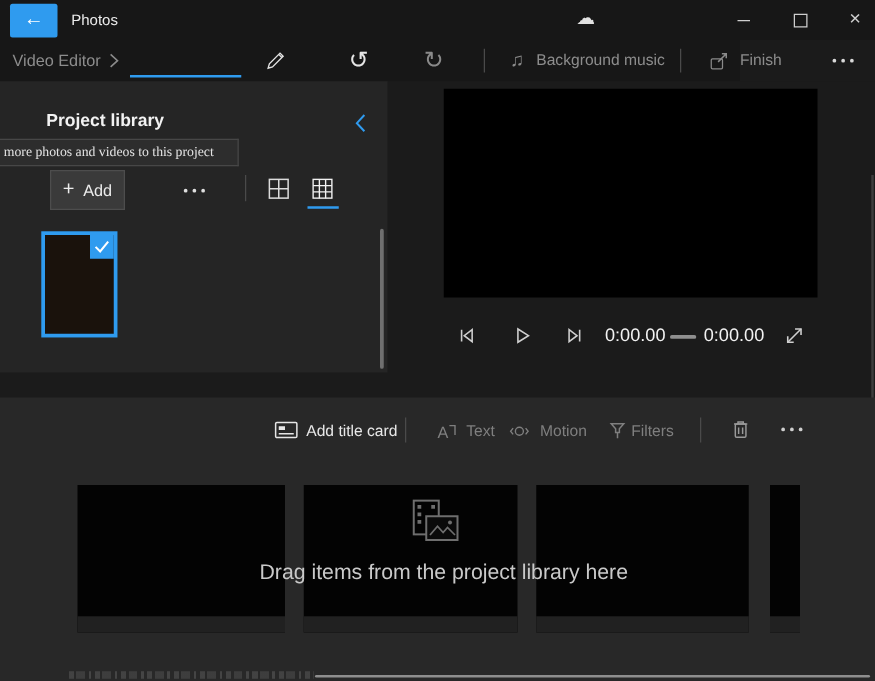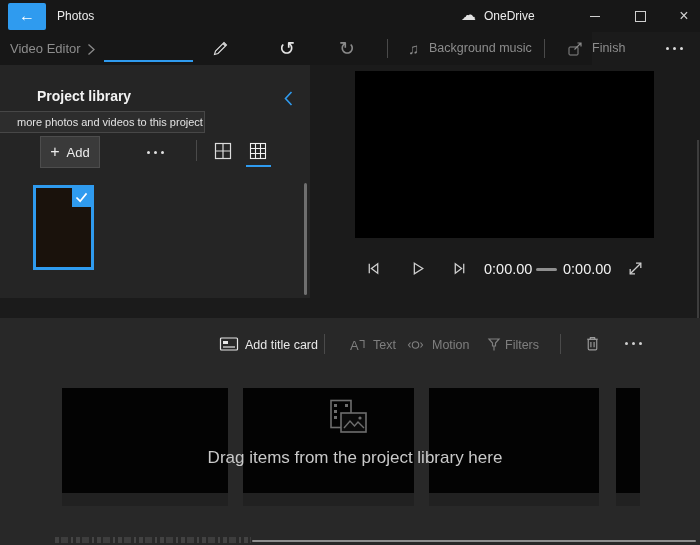--- a/index.html
+++ b/index.html
@@ -29,21 +29,21 @@
   .dots{display:inline-flex;gap:4px;align-items:center;}
   .dots i{width:3px;height:3px;border-radius:50%;background:currentColor;}
 
   
   .main{position:absolute;left:0;top:65px;width:700px;height:253px;background:#1b1b1b;}
   .panel{position:absolute;left:0;top:0;width:310px;height:233px;background:#252525;}
   .panel-title{position:absolute;left:37px;top:23px;font-size:14px;font-weight:bold;color:#f2f2f2;}
   .collapse{position:absolute;left:282px;top:25px;color:var(--accent);cursor:pointer;}
   .tooltip{position:absolute;left:0;top:46px;width:187px;height:20px;background:#2d2d2d;
     border:1px solid #474747;border-left:none;line-height:20px;font-size:11px;color:#e3e3e3;
-    padding-left:17px;white-space:nowrap;overflow:hidden;}
+    padding-left:3px;white-space:nowrap;overflow:hidden;font-family:Liberation Serif, serif;}
   .add-btn{position:absolute;left:40px;top:71px;width:58px;height:30px;background:#3a3a3a;
     border:1px solid #4d4d4d;display:flex;align-items:center;justify-content:center;gap:7px;cursor:pointer;}
   .add-plus{font-size:16px;font-weight:300;color:#ececec;line-height:16px;}
   .add-label{font-size:13px;color:#ececec;}
   .icon-btn{position:absolute;cursor:pointer;line-height:0;}
   .thumb{position:absolute;left:33px;top:120px;width:55px;height:79px;border:3px solid var(--accent);background:#1a120c;}
   .photo{position:absolute;inset:0;
     background:
       radial-gradient(9px 6px at 70% 8%,  #c4descs 70%, transparent 71%),
       radial-gradient(9px 6px at 70% 8%,  #c47386 70%, transparent 71%),
@@ -78,21 +78,20 @@
 <body>
 
 <div class="window" style="--accent: #2f9bef;">
 
   <div class="titlebar">
     <div class="back-btn">
       <span>←</span>
     </div>
     <span class="app-title">Photos</span>
     <span class="cloud">☁</span>
-    <span class="onedrive">OneDrive</span>
     <div class="winbtn" style="left:576px;">
       <span class="min-glyph"></span>
     </div>
     <div class="winbtn" style="left:621px;">
       <span class="max-glyph"></span>
     </div>
     <div class="winbtn" style="left:665px;">
       <span class="close-glyph">×</span>
     </div>
   </div>

